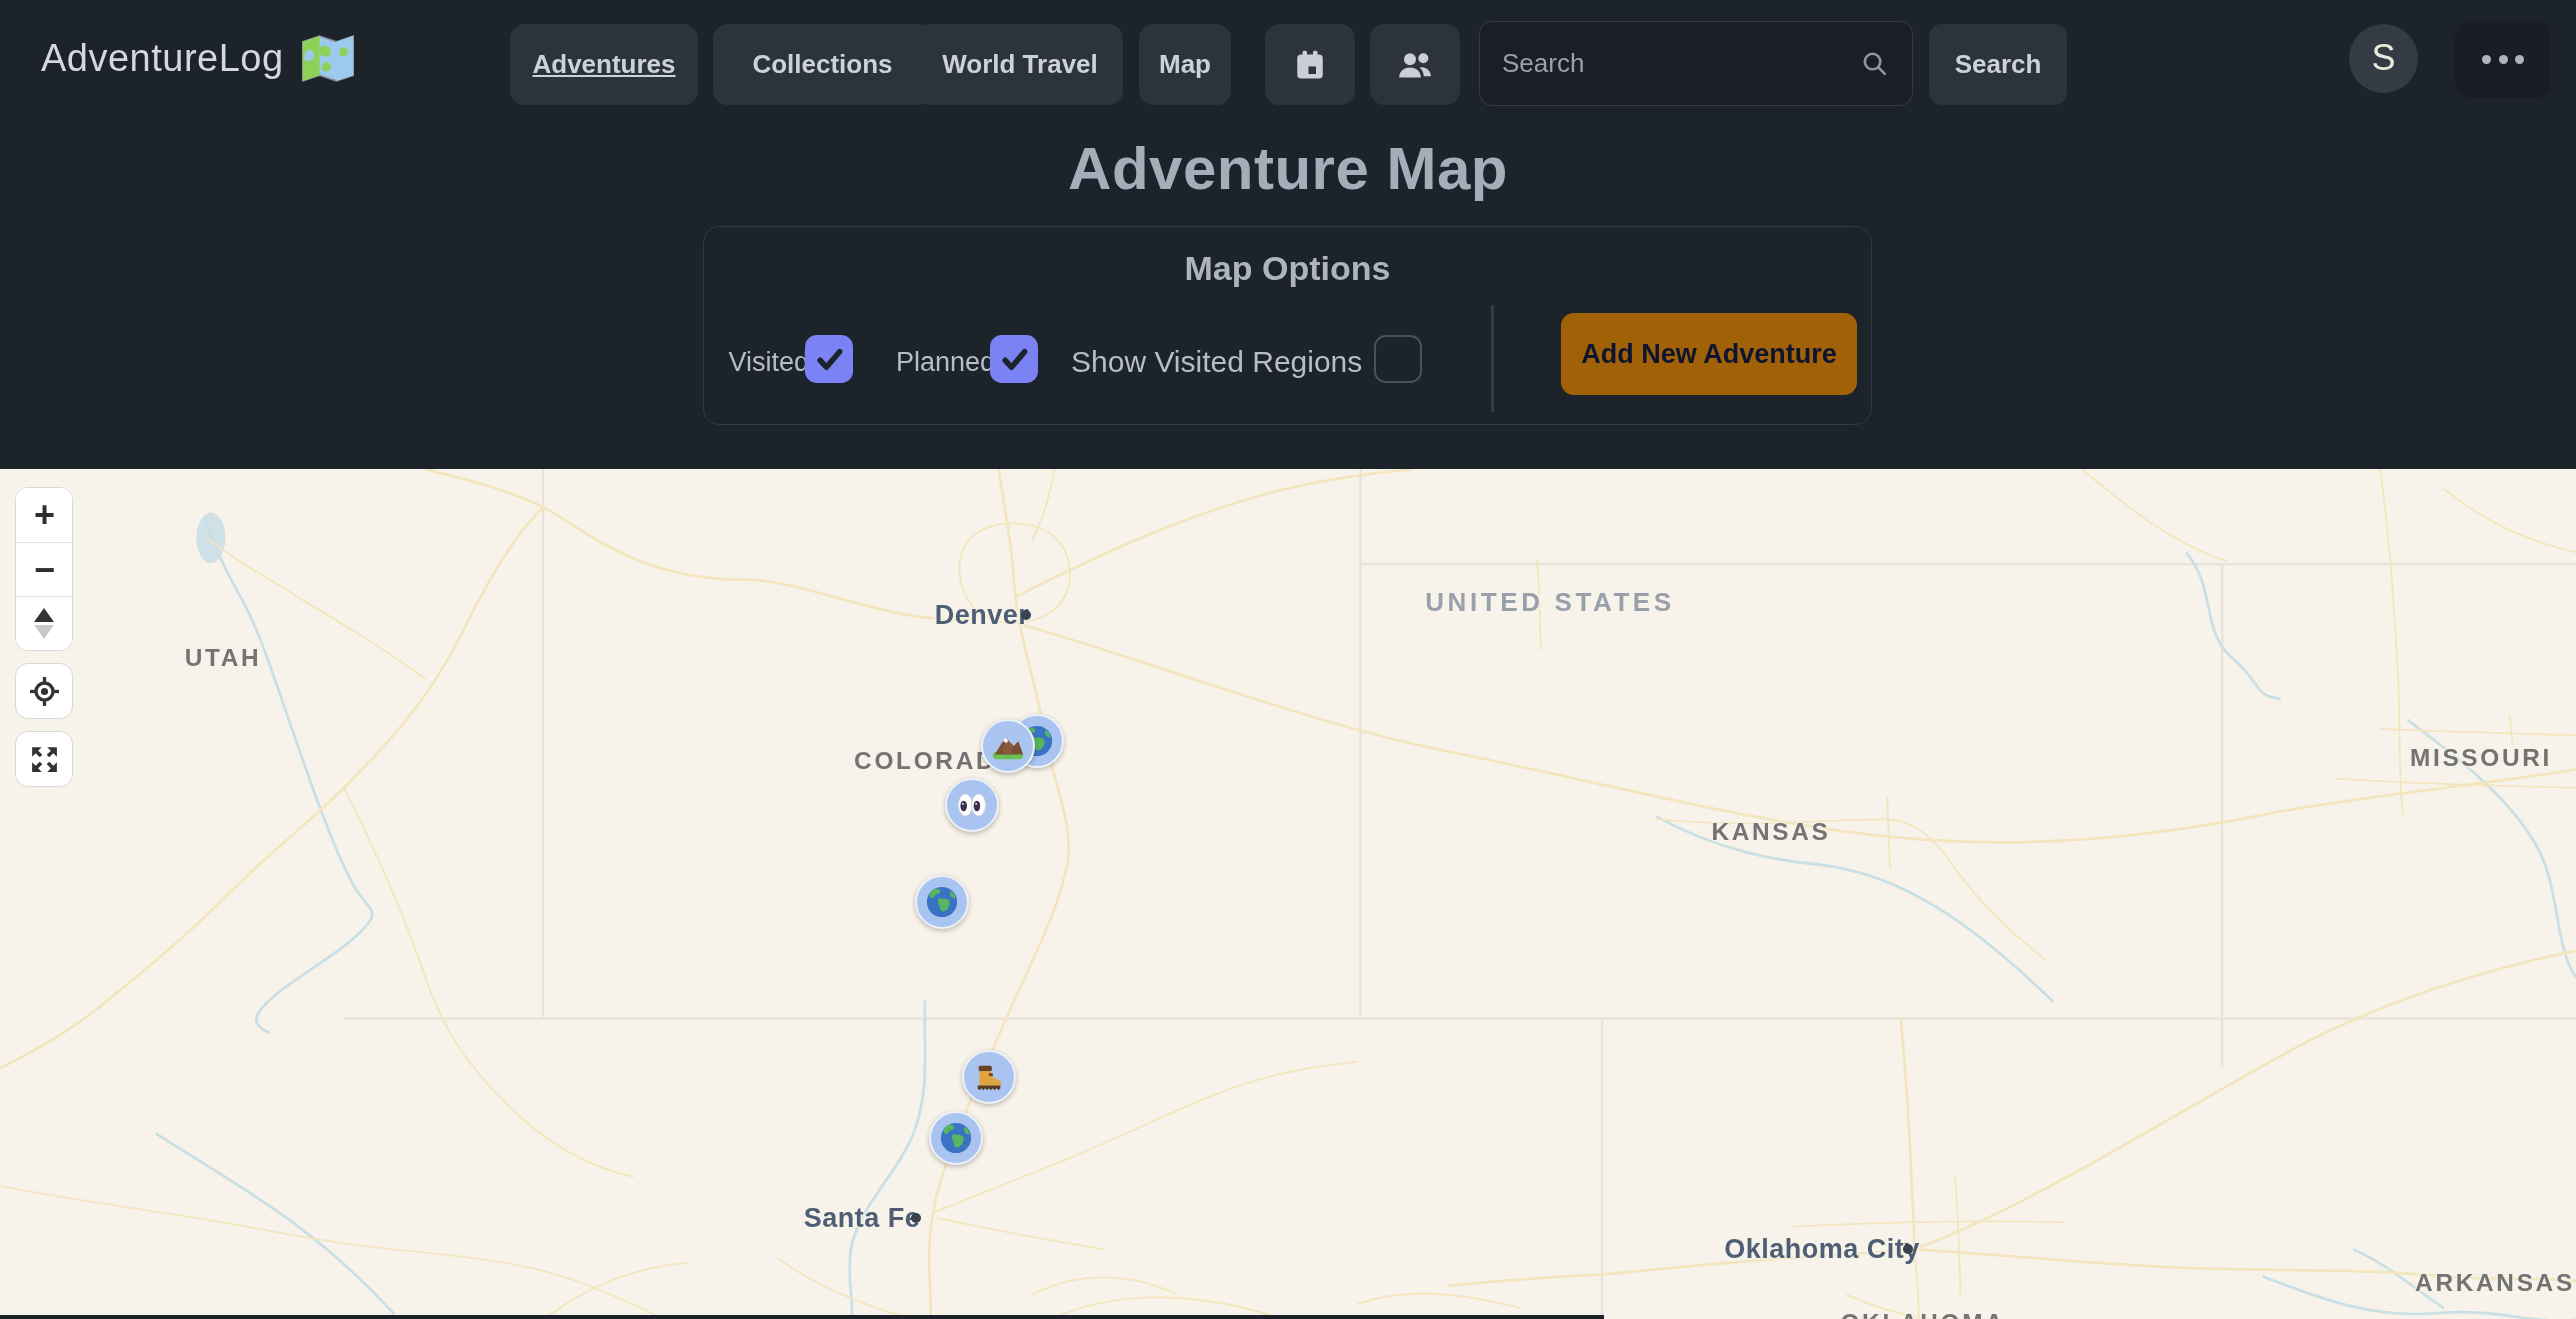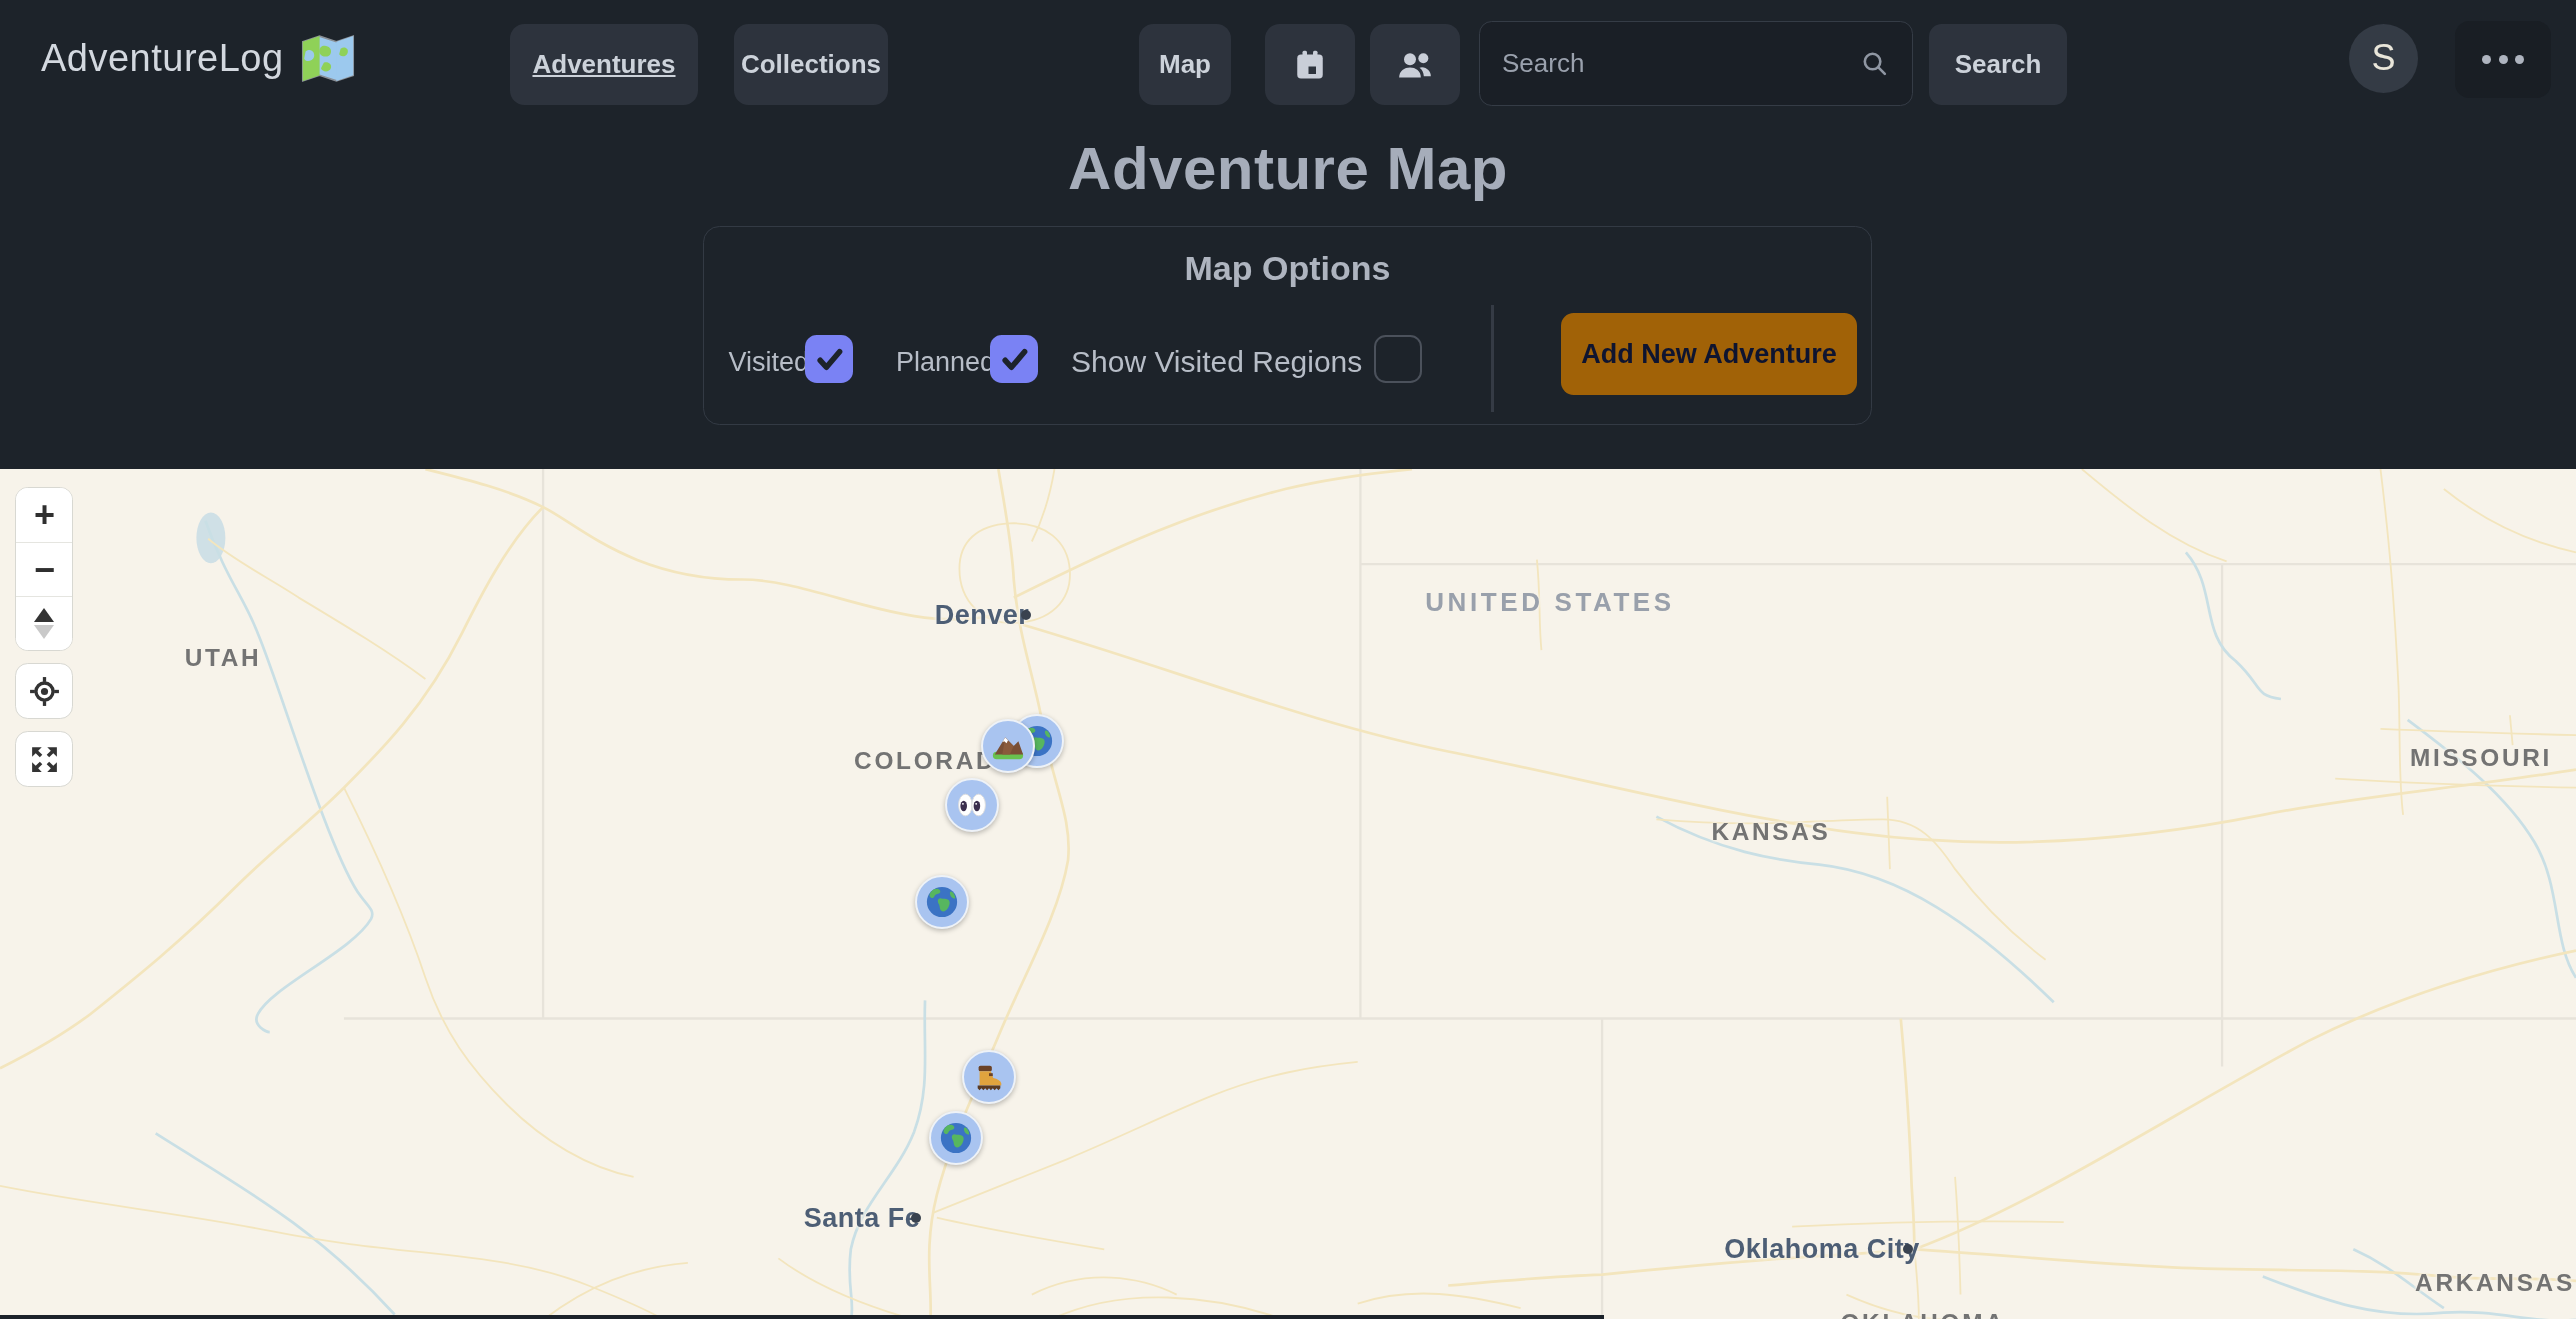--- a/index.html
+++ b/index.html
@@ -10,21 +10,21 @@
   
   .navbar { position:absolute; left:0; top:0; width:2576px; height:116px; }
   .logo { position:absolute; left:41px; top:0; height:116px; display:flex; align-items:center; gap:16.3px; }
   .logo-text { font-size:38px; font-weight:400; color:#d3d8df; letter-spacing:0.5px; }
   .logo-icon { width:56px; height:49px; }
 
   .nav-btn { position:absolute; top:24.4px; height:81px; border-radius:14.5px; background:#2d333d;
              color:#ccd2da; font-size:26px; font-weight:600; border:none; cursor:pointer;
              display:flex; align-items:center; justify-content:center; }
   .nav-adventures  { left:510px;  width:188px;text-decoration:underline; }
-  .nav-collections { left:734px;  width:154px; }
+  .nav-collections { left:713px;  width:219px; }
   .nav-world       { left:917px; width:206px; }
   .nav-map         { left:1139px; width:92px; }
   .nav-cal         { left:1265px; width:90px; }
   .nav-users       { left:1370px; width:90px; }
 
   .search-wrap { position:absolute; left:1479px; top:21px; width:434px; height:85px;
                  border:1.8px solid #353c46; border-radius:12.7px; background:#1a1f26;
                  display:flex; align-items:center; padding:0 22px; }
   .search-input { flex:1; background:transparent; border:none; outline:none; color:#cdd3db;
                   font-size:26px; font-family:"Liberation Sans",sans-serif; }
@@ -110,20 +110,23 @@
         <path d="M17 20 c3 -1 6 1 5 4 c-1 3 -6 3 -7 0 z" fill="#8fd158"></path>
         <path d="M29 10 c3 -2 6 0 5 3 c-1 3 -5 3 -6 1 z" fill="#8fd158"></path>
       </svg>
     </div>
 
     <button class="nav-btn nav-adventures">
       <span>Adventures</span>
     </button>
     <button class="nav-btn nav-collections">
       <span>Collections</span>
+    </button>
+    <button class="nav-btn nav-world">
+      <span>World Travel</span>
     </button>
     <button class="nav-btn nav-map">
       <span>Map</span>
     </button>
 
     <button class="nav-btn nav-cal">
       <svg width="36" height="36" viewBox="0 0 24 24">
         <rect x="3.5" y="5" width="17" height="16" rx="2.5" fill="#c9ced8"></rect>
         <rect x="7" y="2.5" width="3" height="4" rx="1" fill="#c9ced8"></rect>
         <rect x="14" y="2.5" width="3" height="4" rx="1" fill="#c9ced8"></rect>

